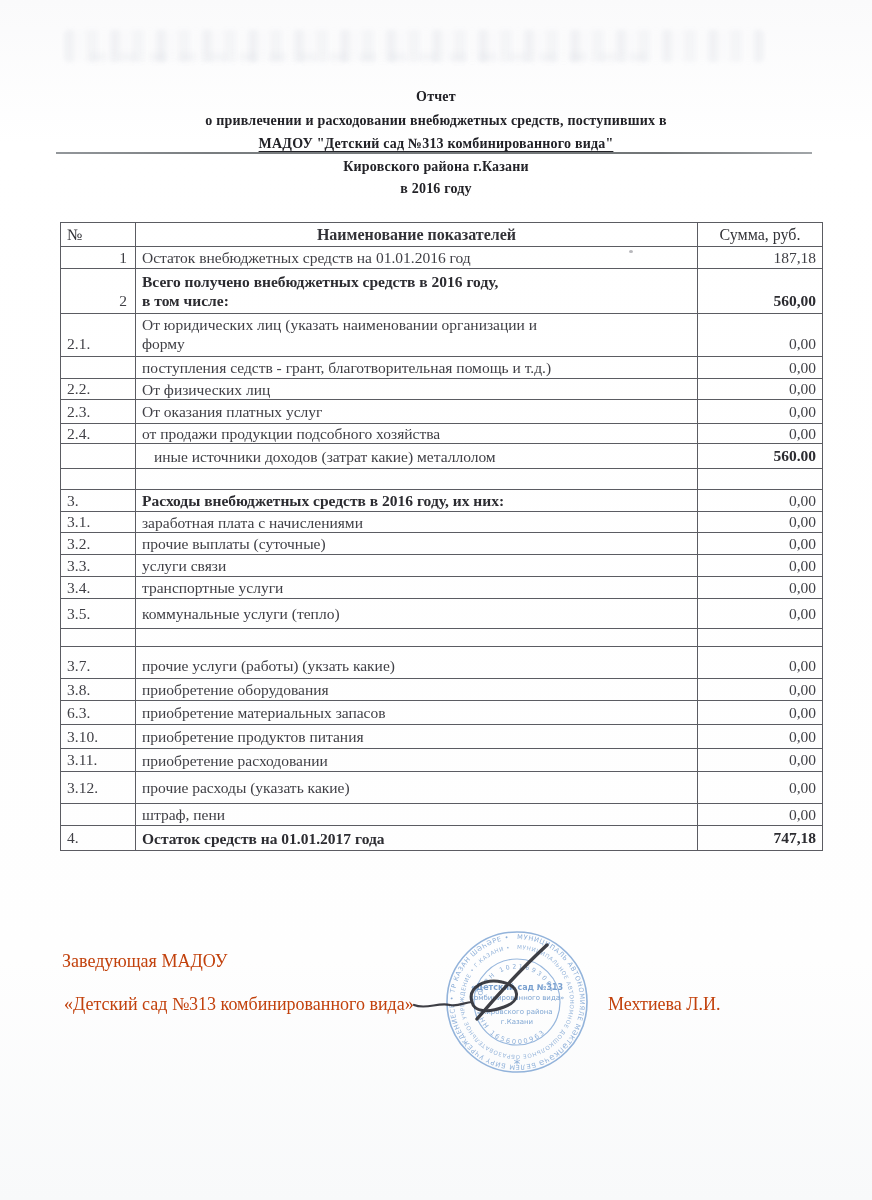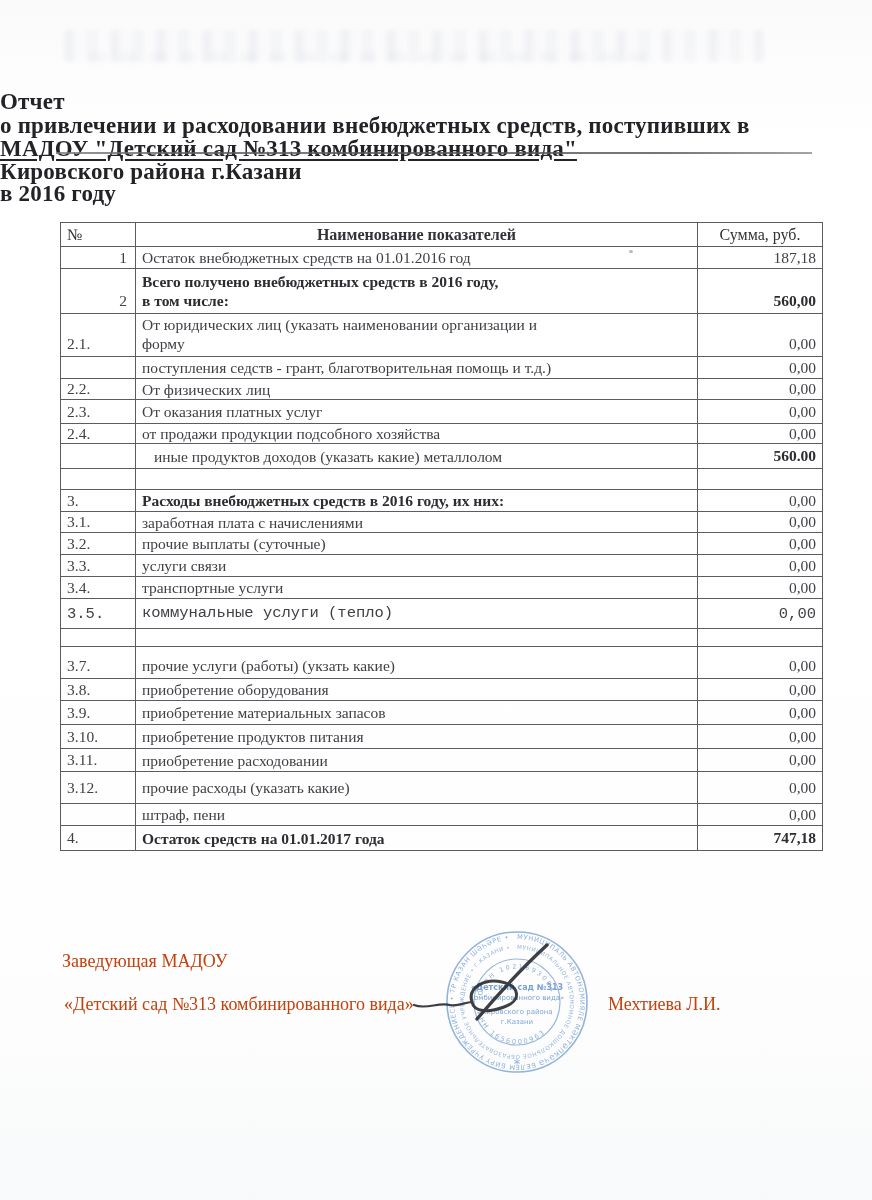--- a/index.html
+++ b/index.html
@@ -20,22 +20,22 @@
   }
   .ghost2{
     position:absolute;left:90px;top:52px;width:560px;height:10px;
     background:repeating-linear-gradient(90deg,
       rgba(170,177,192,.14) 0 16px, rgba(235,238,244,.05) 16px 30px);
     filter:blur(2px);opacity:.5;
   }
 
   
   .title-line{
-    position:absolute;left:0;width:872px;text-align:left;
-    font-weight:bold;color:#222227;font-size:23px;letter-spacing:.2px;
+    position:absolute;left:0;width:872px;text-align:center;
+    font-weight:bold;color:#222227;font-size:14px;letter-spacing:.2px;
   }
   .t1{top:89px;}
   .t2{top:113px;}
   .t3{top:136px;text-decoration:underline;text-underline-offset:3px;}
   .t4{top:159px;}
   .t5{top:181px;}
   .title-rule{
     position:absolute;left:56px;top:152px;width:756px;height:2px;
     background:linear-gradient(90deg,#787d82,#585d60 20%,#4f5456 80%,#8a8f93);
     opacity:.8;
@@ -136,21 +136,21 @@
           <td class="c-name">От оказания платных услуг</td>
           <td class="c-sum">0,00</td>
         </tr>
         <tr style="height: 20px;">
           <td class="c-num">2.4.</td>
           <td class="c-name">от продажи продукции подсобного хозяйства</td>
           <td class="c-sum">0,00</td>
         </tr>
         <tr style="height: 25px;">
           <td class="c-num"></td>
-          <td class="c-name ind">иные продуктов доходов (указать какие) металлолом</td>
+          <td class="c-name ind">иные источники доходов (затрат какие) металлолом</td>
           <td class="c-sum b">560.00</td>
         </tr>
         <tr style="height: 21px;">
           <td class="c-num"></td>
           <td class="c-name"></td>
           <td class="c-sum"></td>
         </tr>
         <tr style="height: 22px;">
           <td class="c-num">3.</td>
           <td class="c-name b">Расходы внебюджетных средств в 2016 году, их них:</td>
@@ -169,42 +169,42 @@
         <tr style="height: 22px;">
           <td class="c-num">3.3.</td>
           <td class="c-name">услуги связи</td>
           <td class="c-sum">0,00</td>
         </tr>
         <tr style="height: 22px;">
           <td class="c-num">3.4.</td>
           <td class="c-name">транспортные услуги</td>
           <td class="c-sum">0,00</td>
         </tr>
-        <tr style="height: 30px; font-family: Liberation Mono, monospace;">
+        <tr style="height: 30px;">
           <td class="c-num">3.5.</td>
           <td class="c-name">коммунальные услуги (тепло)</td>
           <td class="c-sum">0,00</td>
         </tr>
         <tr style="height: 18px;">
           <td class="c-num"></td>
           <td class="c-name"></td>
           <td class="c-sum"></td>
         </tr>
         <tr class="vb" style="height: 32px; padding-left: 35px;">
           <td class="c-num">3.7.</td>
           <td class="c-name">прочие услуги (работы) (укзать какие)</td>
           <td class="c-sum">0,00</td>
         </tr>
         <tr style="height: 22px;">
           <td class="c-num">3.8.</td>
           <td class="c-name">приобретение оборудования</td>
           <td class="c-sum">0,00</td>
         </tr>
         <tr style="height: 24px;">
-          <td class="c-num">3.9.</td>
+          <td class="c-num">6.3.</td>
           <td class="c-name">приобретение материальных запасов</td>
           <td class="c-sum">0,00</td>
         </tr>
         <tr style="height: 24px;">
           <td class="c-num">3.10.</td>
           <td class="c-name">приобретение продуктов питания</td>
           <td class="c-sum">0,00</td>
         </tr>
         <tr style="height: 23px; margin-left: 20px;">
           <td class="c-num">3.11.</td>

